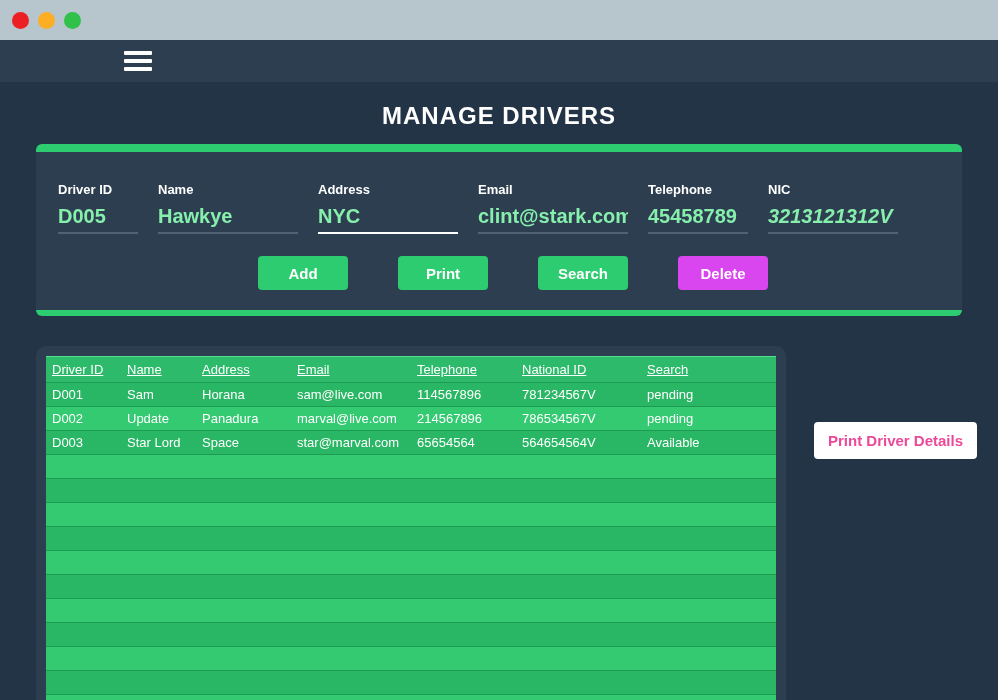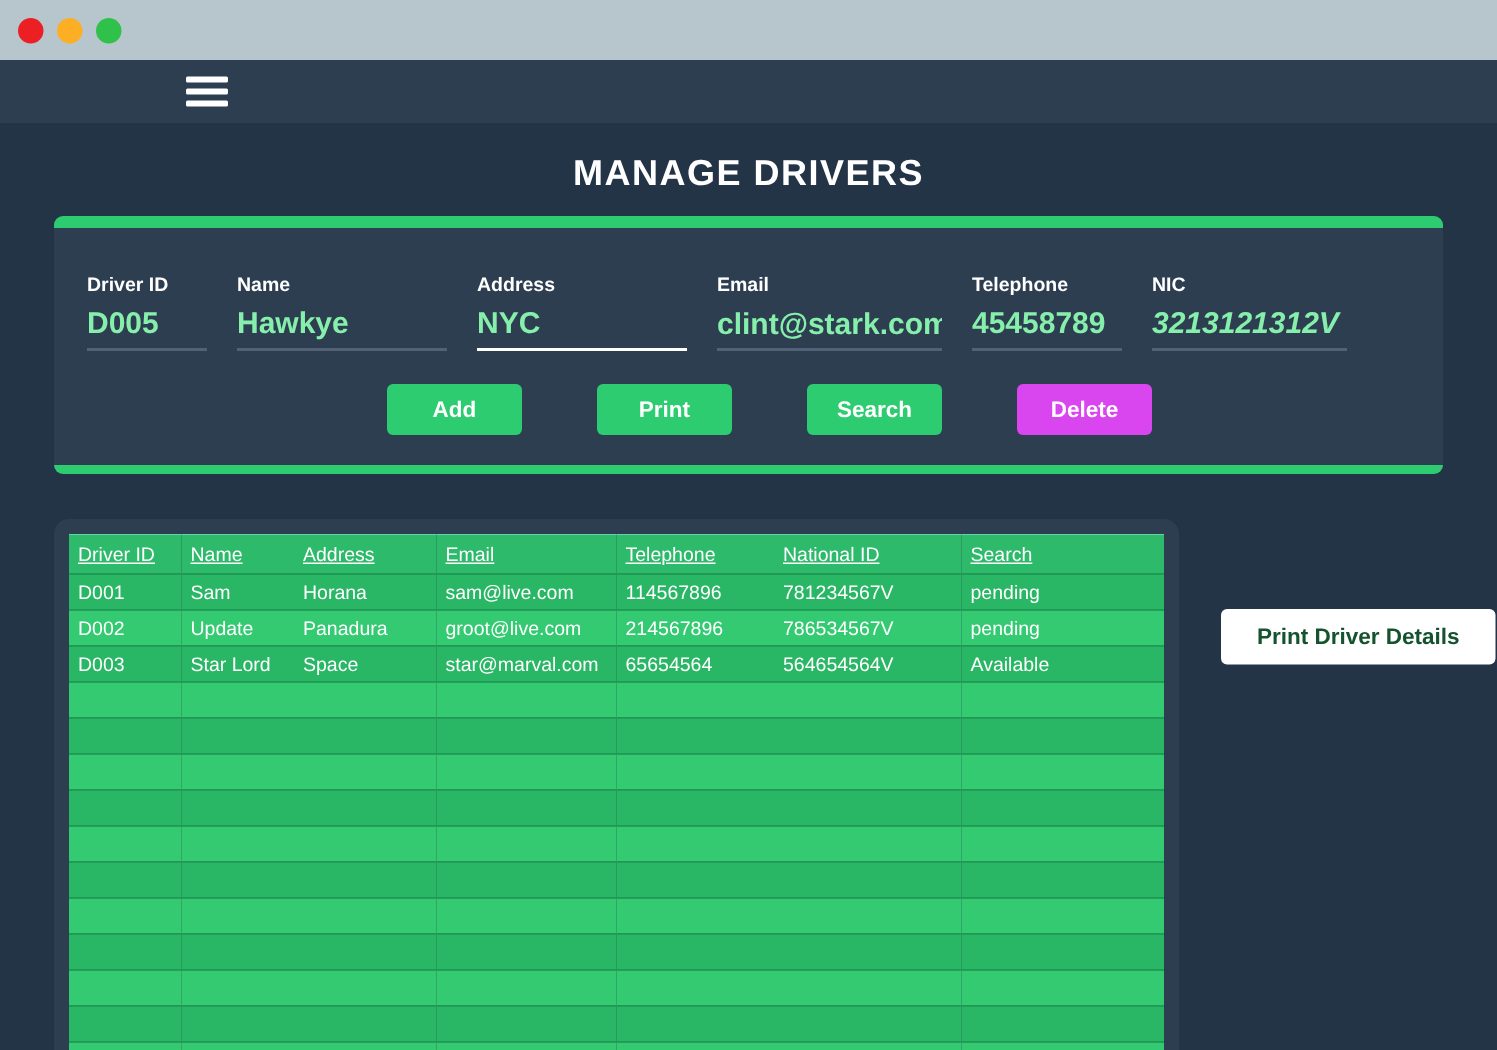--- a/index.html
+++ b/index.html
@@ -135,28 +135,28 @@
 
   .col-id    { width: 75px; }
   .col-name  { width: 75px; }
   .col-addr  { width: 95px; }
   .col-email { width: 120px; }
   .col-tel   { width: 105px; }
   .col-nid   { width: 125px; }
   .col-stat  { width: auto; }
 
   .print-btn {
-    margin-top: 60px;
+    margin-top: 76px;
     background: #fff;
-    color: #14532d;
+    color: #ec4899;
     border: none;
     border-radius: 4px;
     font-size: 15px;
     font-weight: 700;
-    padding: 10px 24px;
+    padding: 10px 14px;
     cursor: pointer;
     white-space: nowrap;
   }
 </style>
 </head>
 <body>
 
 <div class="titlebar">
   <div class="traffic-dot dot-red"></div>
   <div class="traffic-dot dot-yellow"></div>
@@ -229,21 +229,21 @@
             <td>Horana</td>
             <td>sam@live.com</td>
             <td>114567896</td>
             <td>781234567V</td>
             <td>pending</td>
           </tr>
           <tr class="even">
             <td>D002</td>
             <td>Update</td>
             <td>Panadura</td>
-            <td>groot@live.com</td>
+            <td>marval@live.com</td>
             <td>214567896</td>
             <td>786534567V</td>
             <td>pending</td>
           </tr>
           <tr class="odd">
             <td>D003</td>
             <td>Star Lord</td>
             <td>Space</td>
             <td>star@marval.com</td>
             <td>65654564</td>

